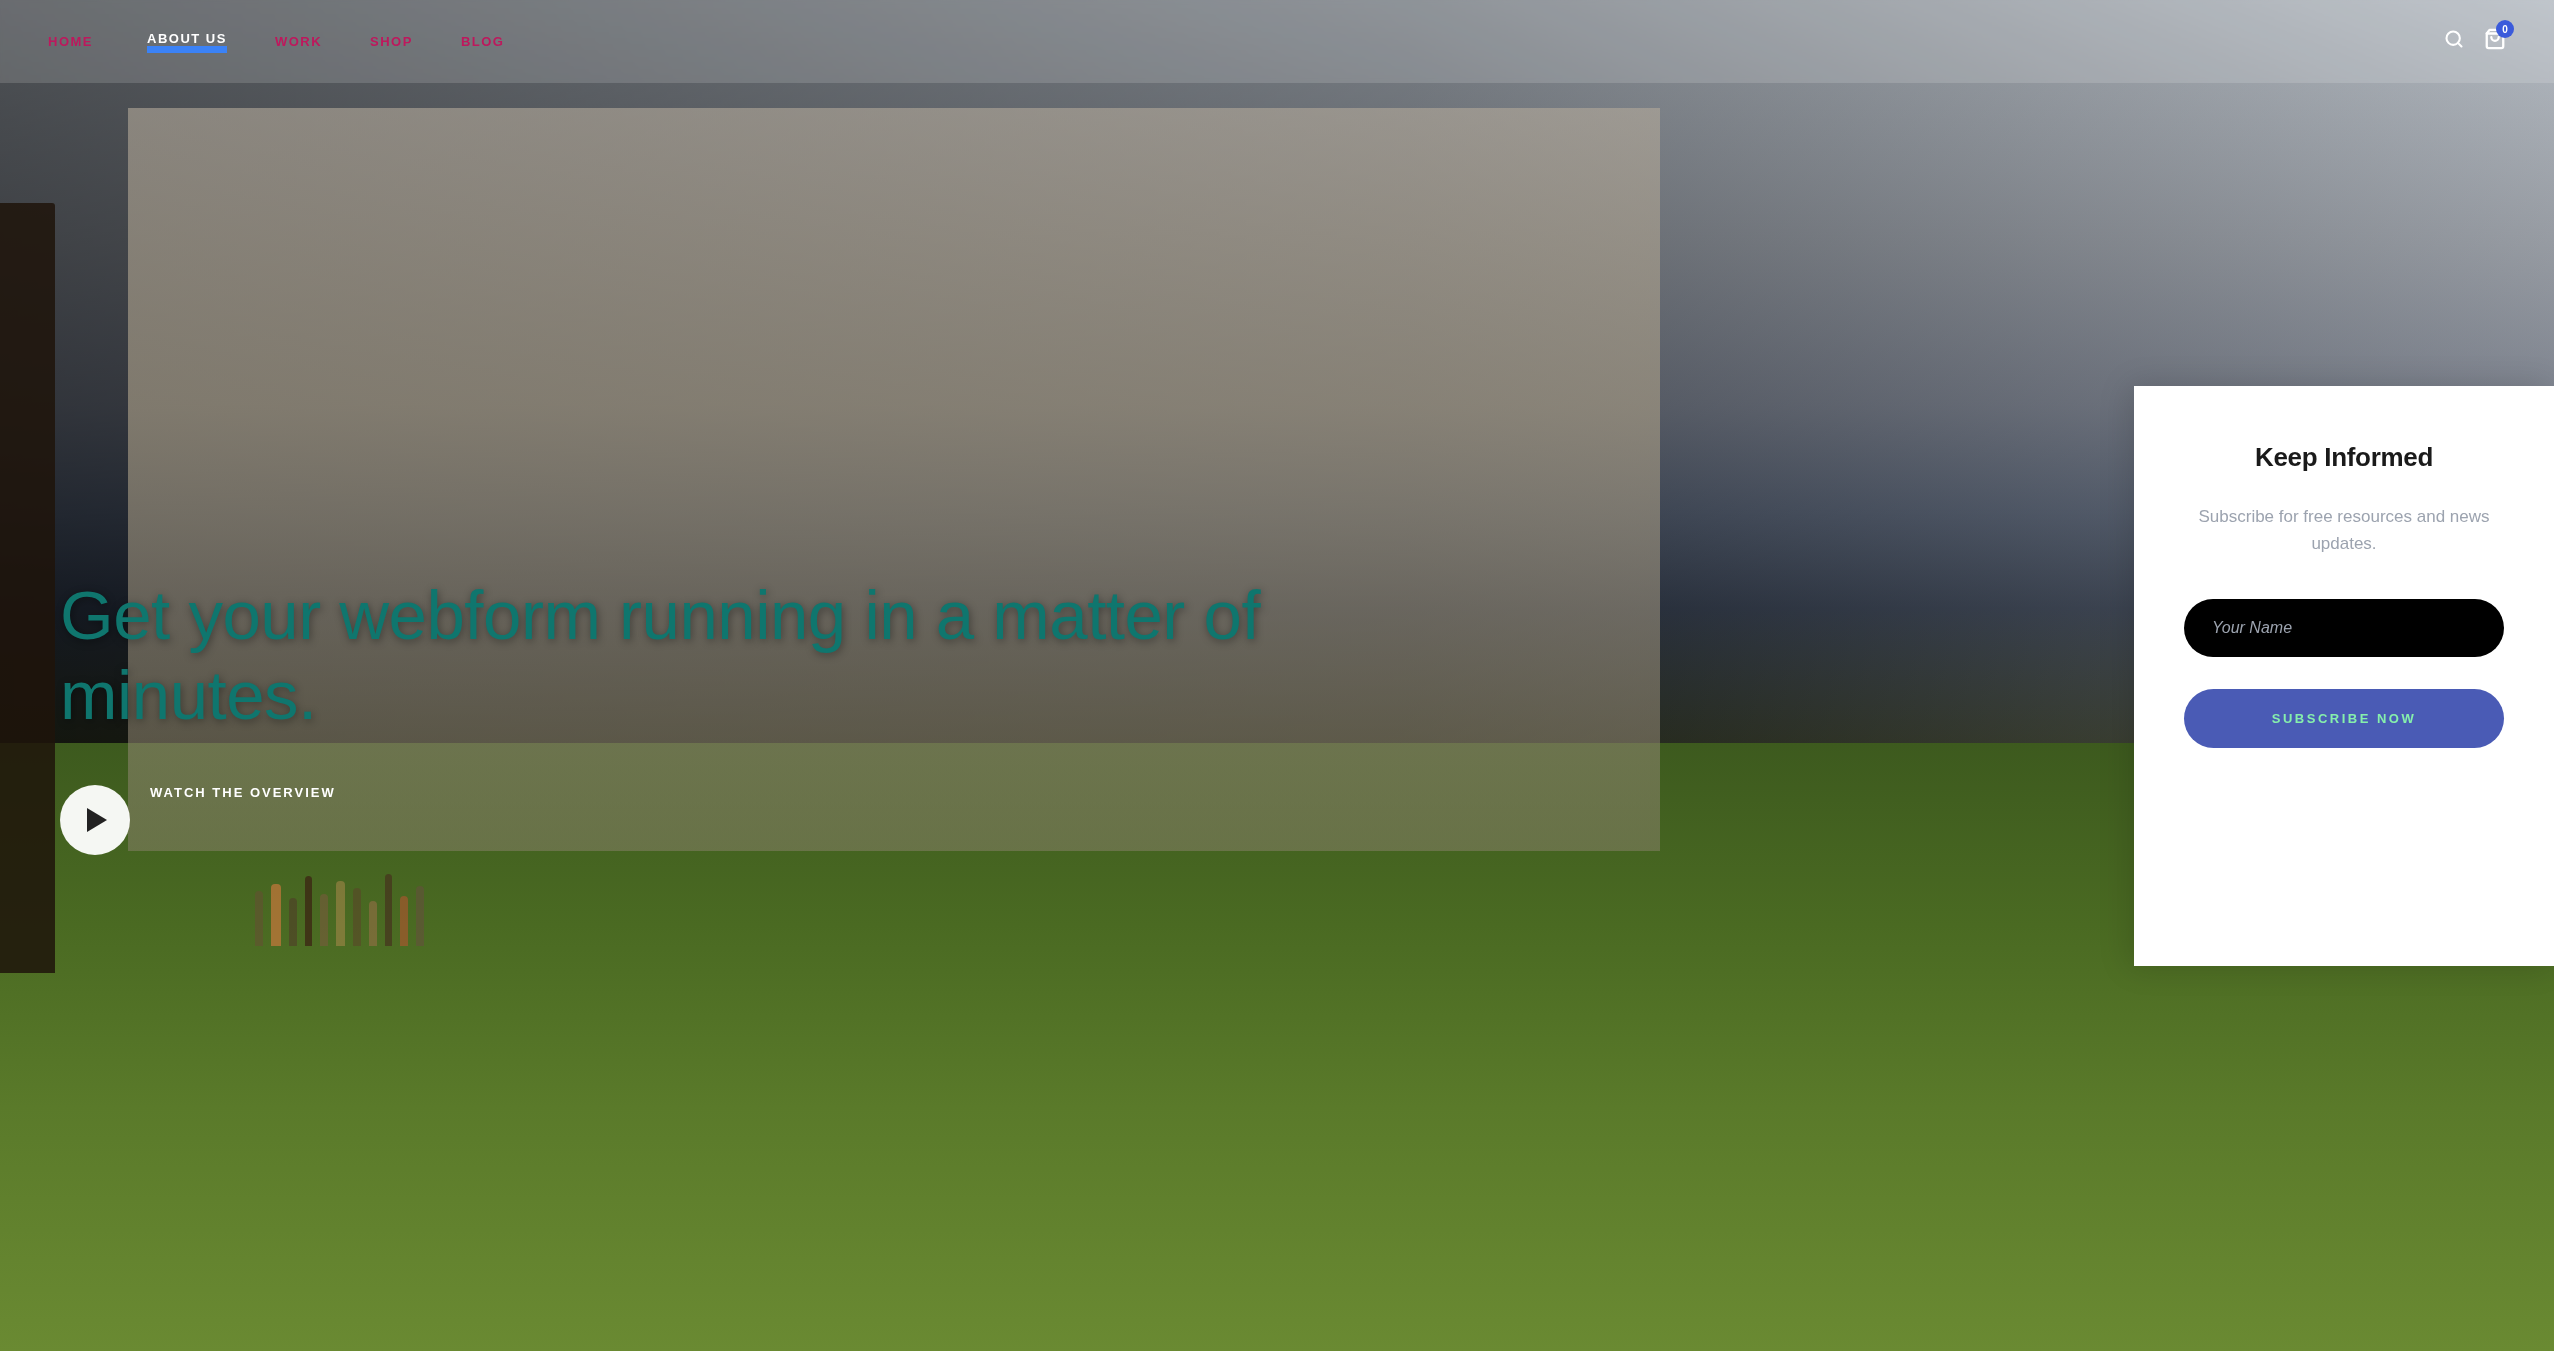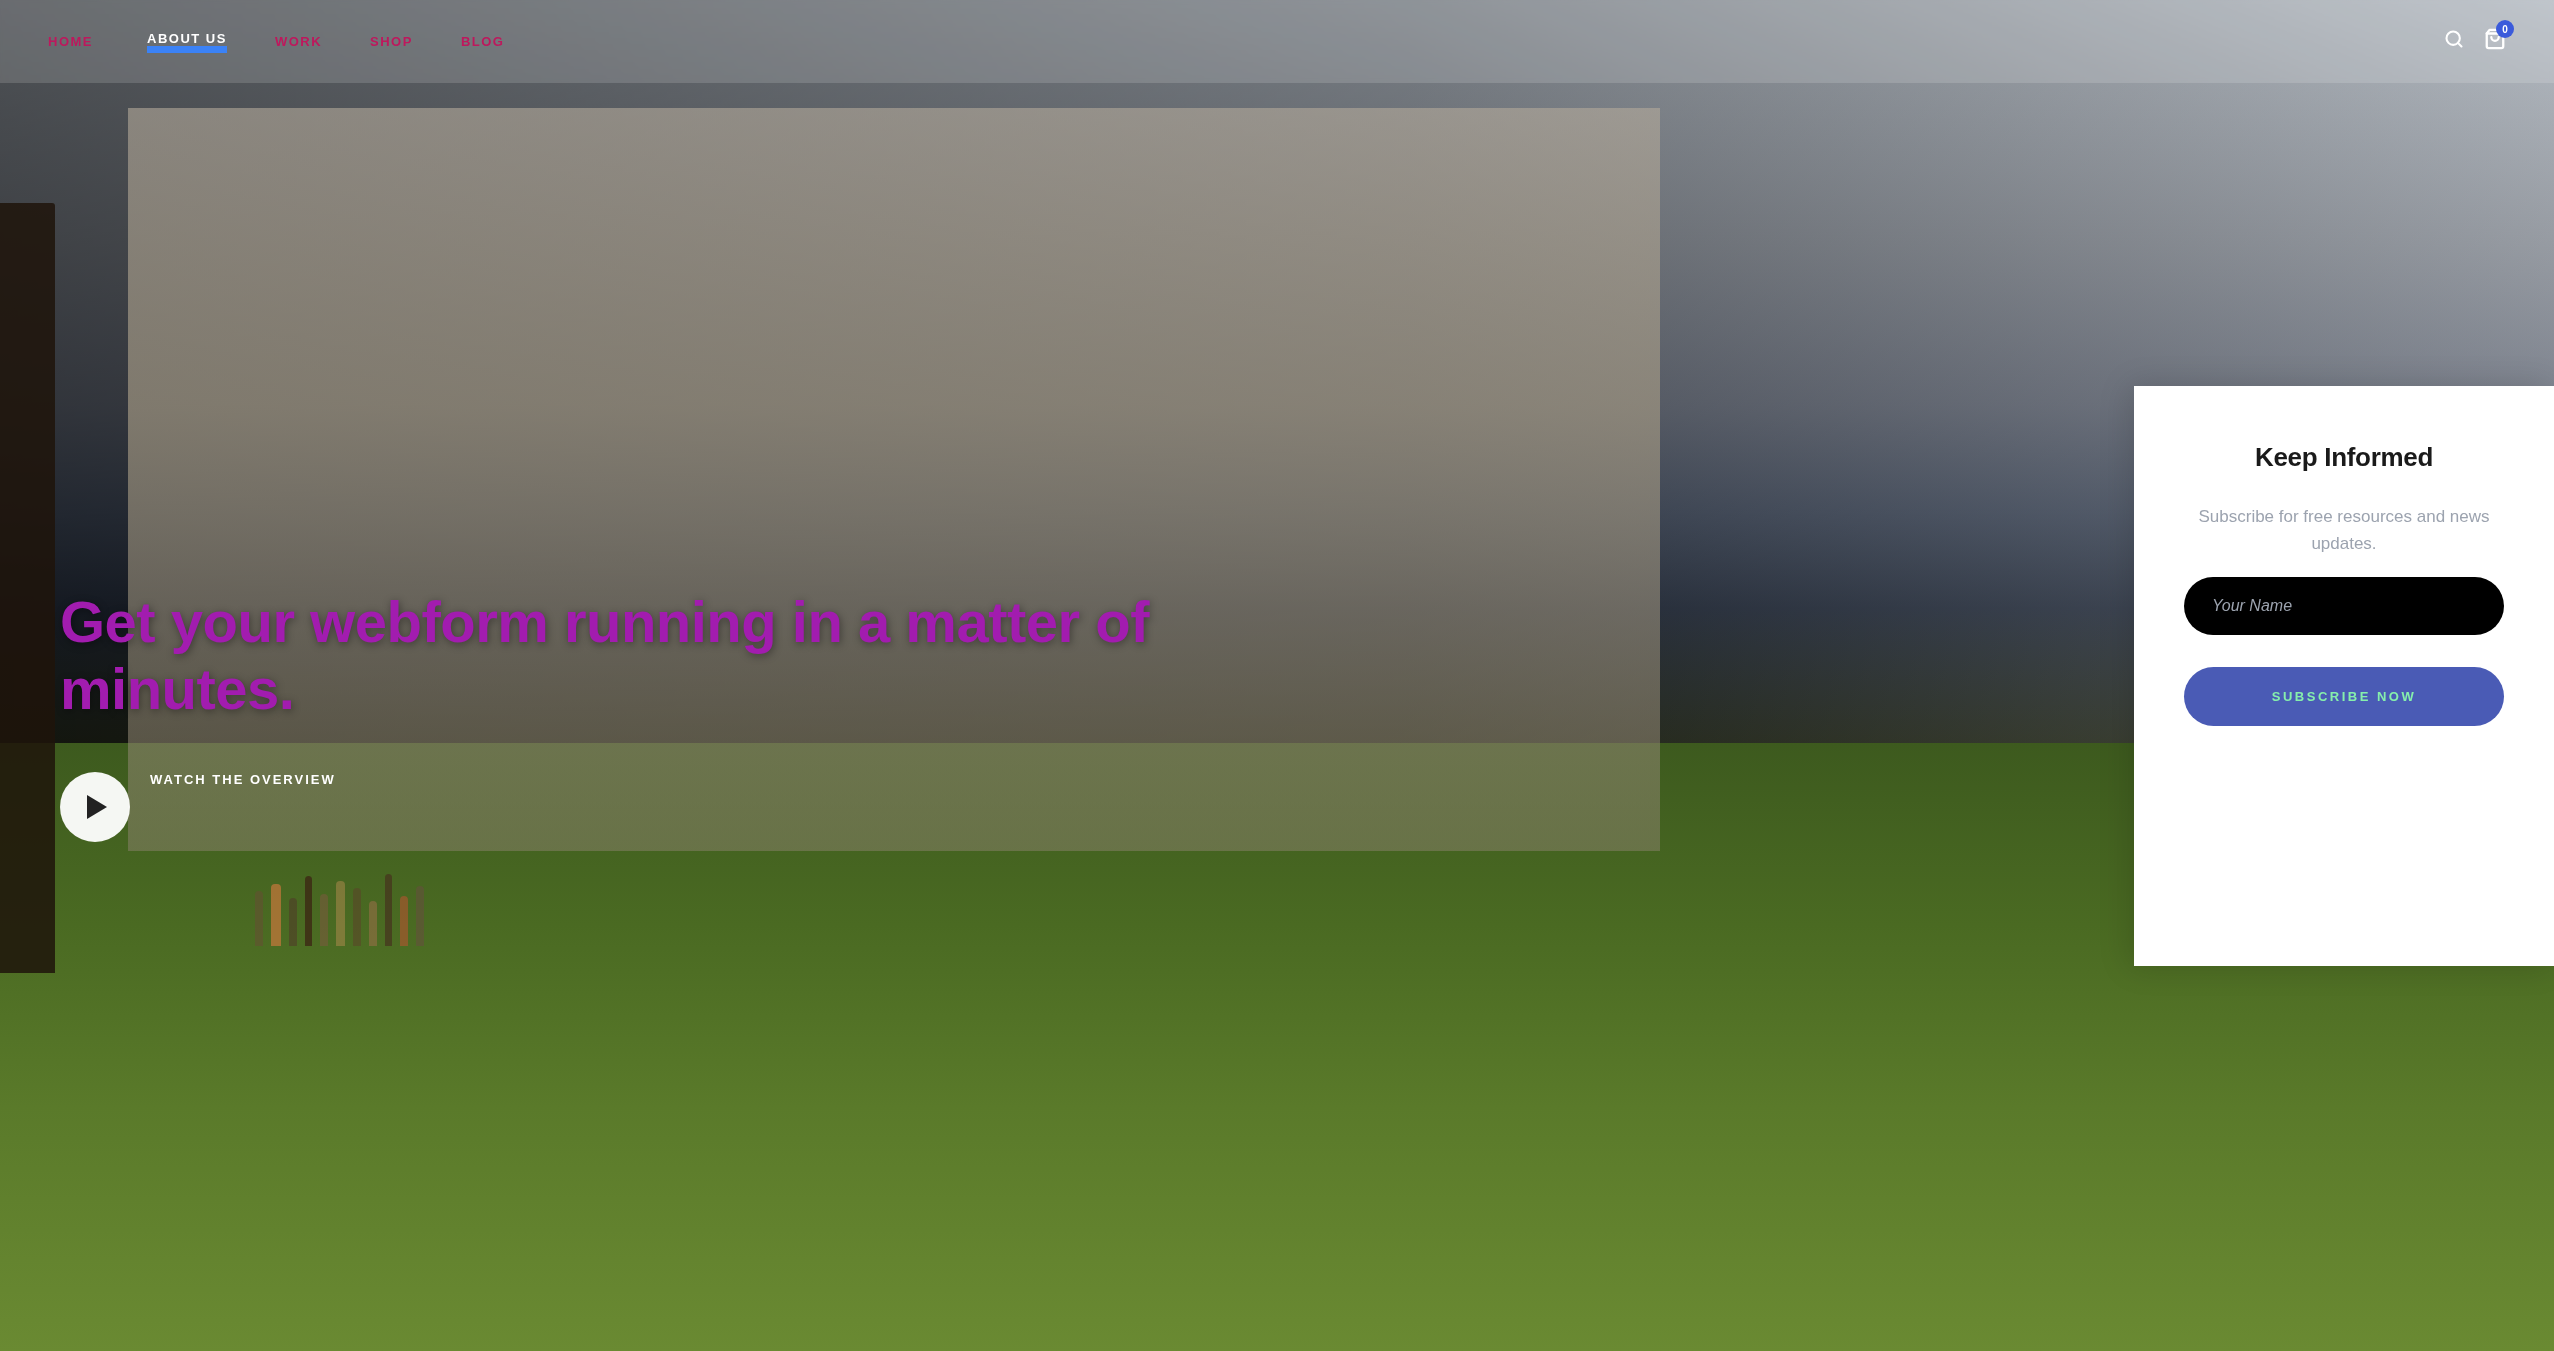--- a/index.html
+++ b/index.html
@@ -127,23 +127,23 @@
 
     .hero-content {
       position: relative;
       z-index: 10;
       padding: 0 60px;
       max-width: 55%;
       padding-top: 80px;
     }
 
     .hero-title {
-      color: #a21caf;
-      font-size: 58px;
-      font-weight: 700;
+      color: #0f766e;
+      font-size: 69px;
+      font-weight: 400;
       line-height: 1.15;
       letter-spacing: -0.5px;
       margin-bottom: 50px;
       text-shadow: 1px 2px 8px rgba(0,0,0,0.4);
     }
 
     .watch-btn {
       display: flex;
       align-items: flex-start;
       gap: 20px;
@@ -211,21 +211,21 @@
       margin-bottom: 30px;
       text-align: center;
       letter-spacing: -0.3px;
     }
 
     .form-subtitle {
       font-size: 17px;
       color: #9ca3af;
       text-align: center;
       line-height: 1.6;
-      margin-bottom: 20px;
+      margin-bottom: 42px;
     }
 
     .form-input {
       width: 100%;
       padding: 20px 28px;
       border: none;
       border-radius: 50px;
       background: #000000;
       font-size: 16px;
       color: #9ca3af;

